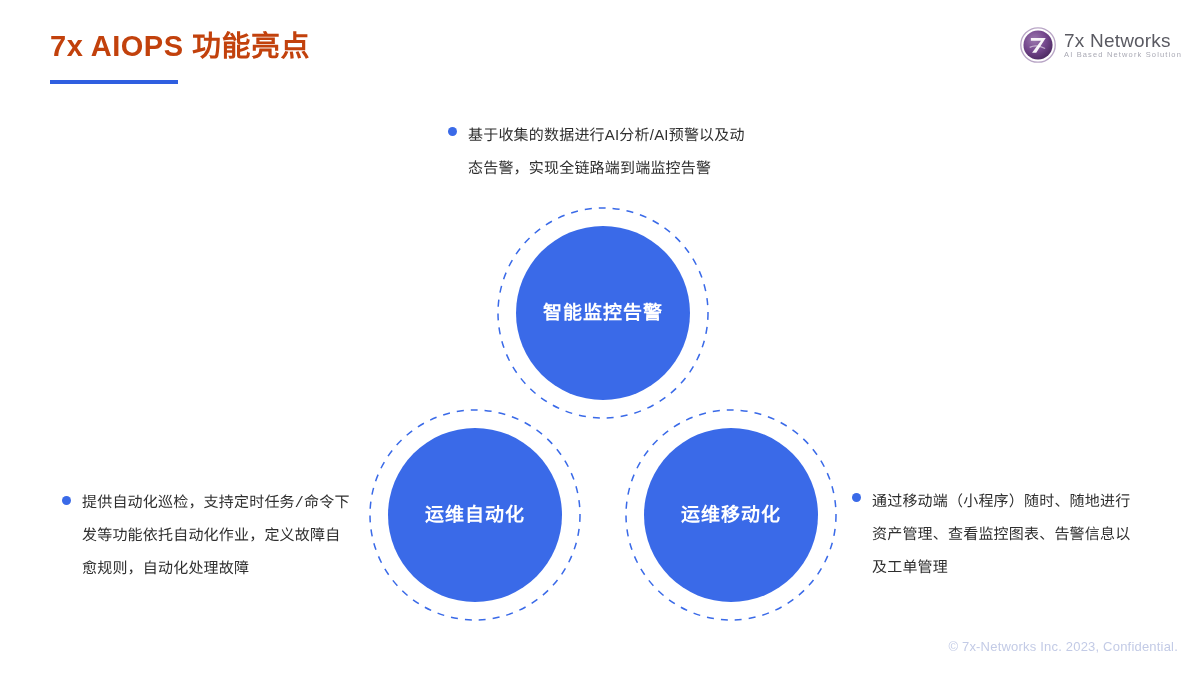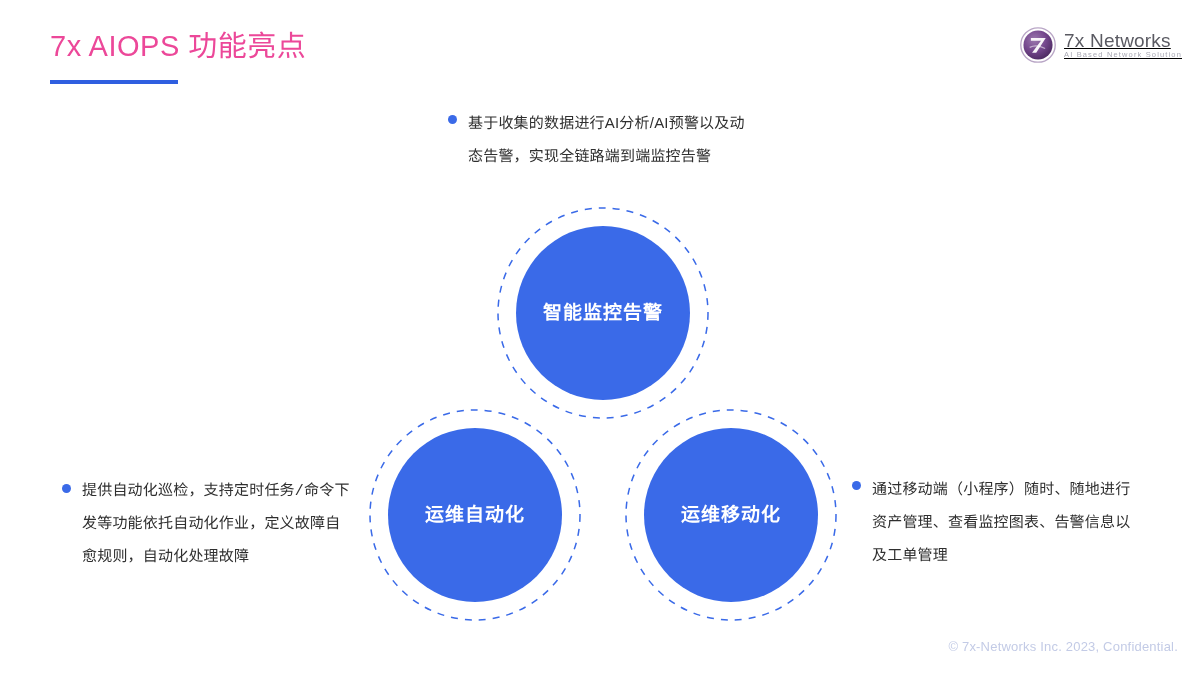--- a/index.html
+++ b/index.html
@@ -19,43 +19,42 @@
     background: #ffffff;
     overflow: hidden;
   }
 
   
   .slide-title {
     position: absolute;
     left: 50px;
     top: 22px;
     font-size: 29px;
-    font-weight: normal;
-    color: #ec4899;
+    font-weight: bold;
+    color: #c2410c;
     letter-spacing: 0.5px;
     white-space: nowrap;
   }
   .title-rule {
     position: absolute;
     left: 50px;
     top: 80px;
     width: 128px;
     height: 4px;
     background: #2f5fe0;
   }
 
   
   .logo {
     position: absolute;
     right: 18px;
     top: 26px;
     display: flex;
     align-items: center;
     gap: 7px;
-    text-decoration: underline;
   }
   .logo-mark {
     width: 38px;
     height: 38px;
     flex: 0 0 38px;
   }
   .logo-text-wrap {
     display: flex;
     flex-direction: column;
     justify-content: center;
@@ -104,20 +103,21 @@
   .node-left  { left: 388px; top: 428px; }
   .node-right { left: 644px; top: 428px; }
   .node-line { display: block; }
 
   
   .callout {
     position: absolute;
     display: flex;
     align-items: flex-start;
     gap: 11px;
+    margin-top: 12px;
   }
   .bullet {
     flex: 0 0 auto;
     width: 9px;
     height: 9px;
     border-radius: 50%;
     background: #3a6ae8;
     margin-top: 9px;
   }
   .callout-text {

